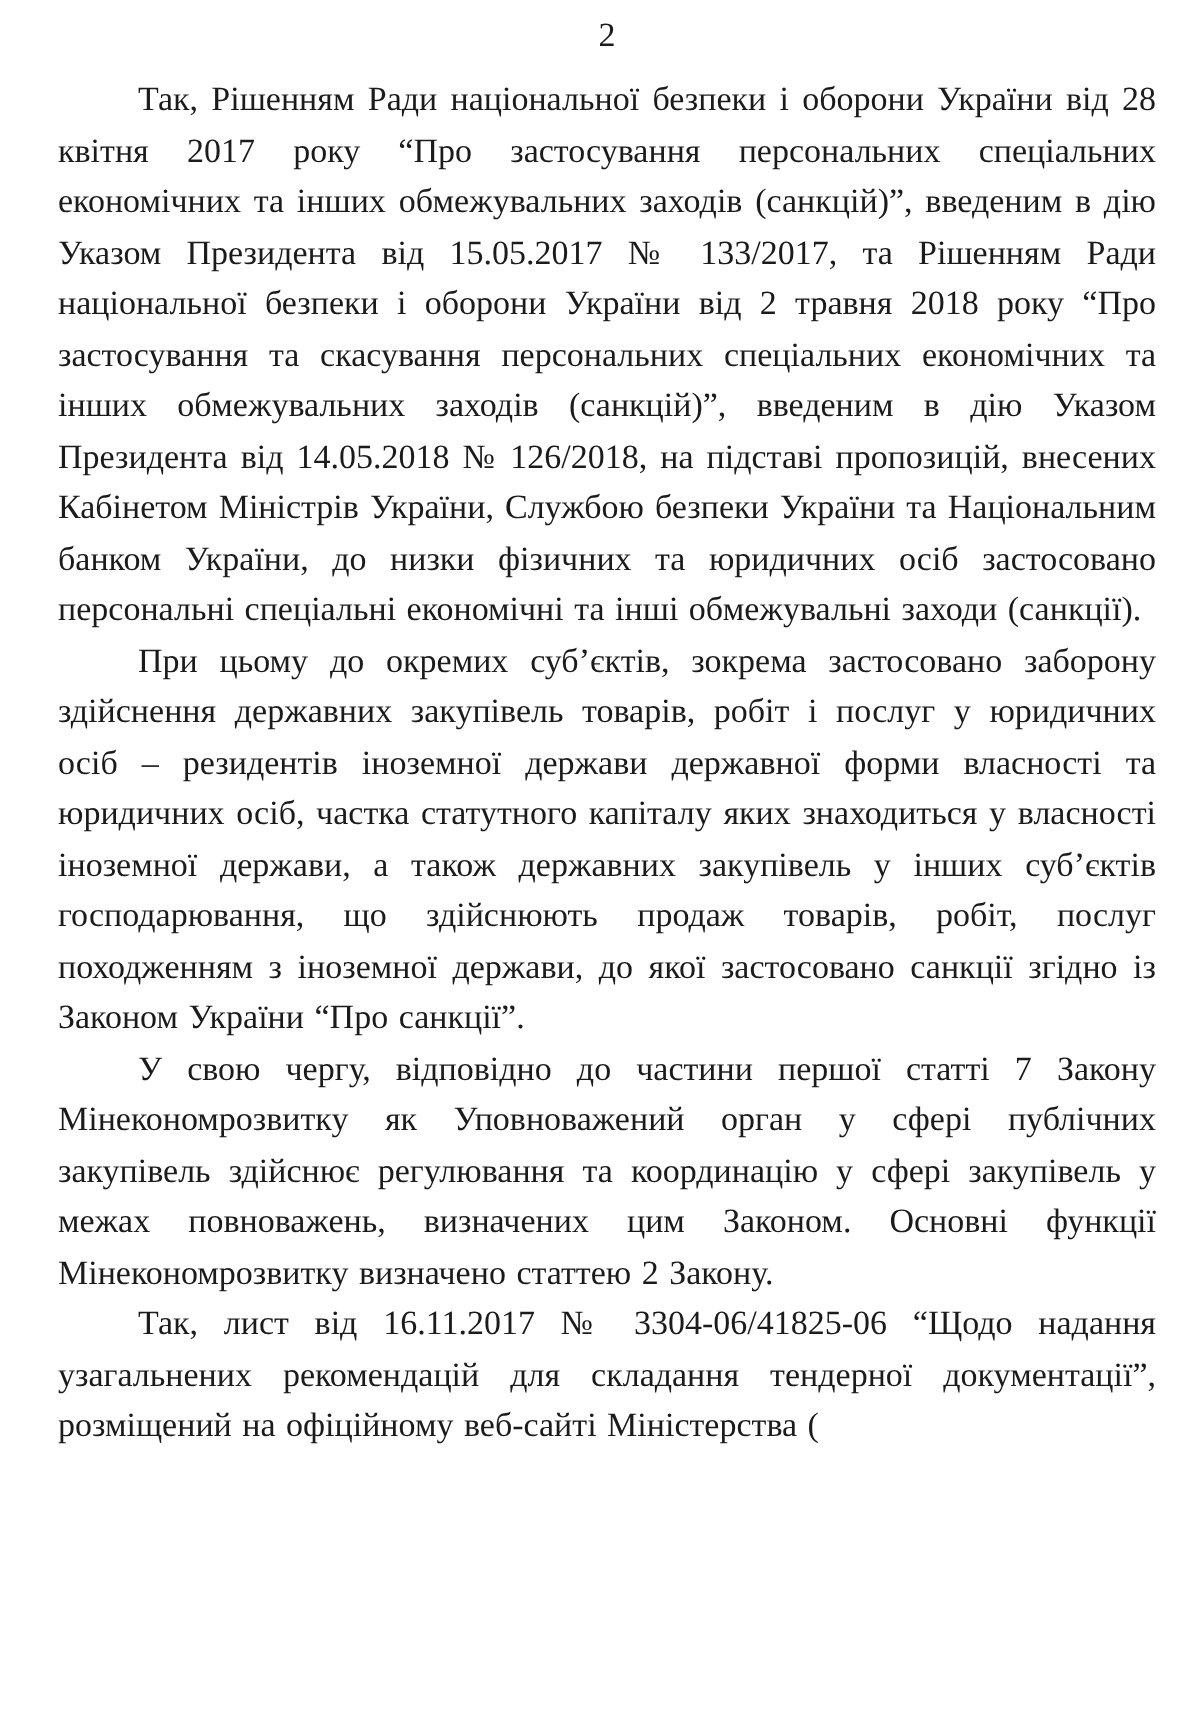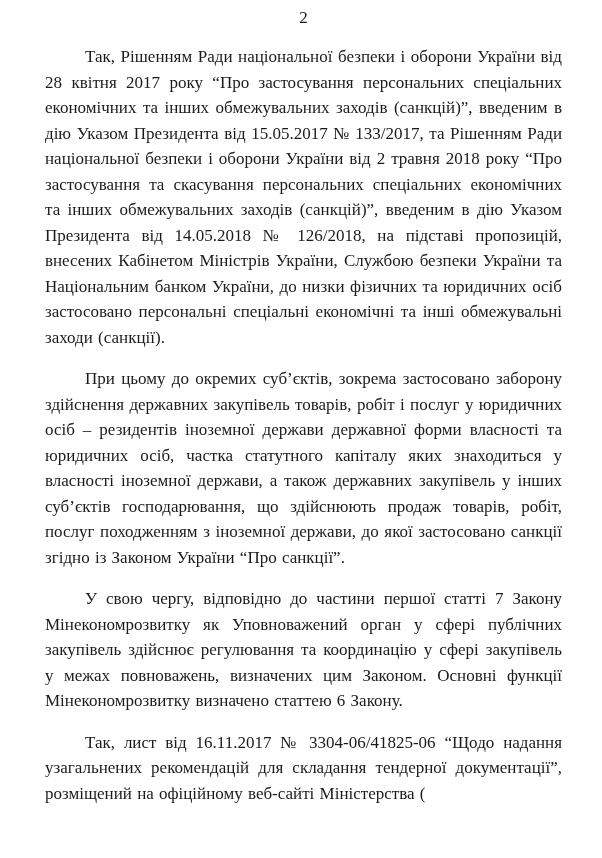--- a/index.html
+++ b/index.html
@@ -21,36 +21,36 @@
     color: #1b1b1b;
     background: #ffffff;
   }
   .page-number {
     text-align: center;
     font-size: 17px;
     line-height: 20px;
     margin: 0 0 9px 0;
   }
   .para {
-    margin: 16px;
+    margin: 0;
     text-align: justify;
     text-indent: 40px;
     font-size: 17px;
     line-height: 25.5px;
     word-spacing: 1px;
   }
 </style>
 </head>
 <body>
 
 <div class="page">
   <div class="page-number">2</div>
 
   <p class="para">Так, Рішенням Ради національної безпеки і оборони України від 28 квітня 2017 року “Про застосування персональних спеціальних економічних та інших обмежувальних заходів (санкцій)”, введеним в дію Указом Президента від 15.05.2017 № 133/2017, та Рішенням Ради національної безпеки і оборони України від 2 травня 2018 року “Про застосування та скасування персональних спеціальних економічних та інших обмежувальних заходів (санкцій)”, введеним в дію Указом Президента від 14.05.2018 № 126/2018, на підставі пропозицій, внесених Кабінетом Міністрів України, Службою безпеки України та Національним банком України, до низки фізичних та юридичних осіб застосовано персональні спеціальні економічні та інші обмежувальні заходи (санкції).</p>
 
   <p class="para">При цьому до окремих суб’єктів, зокрема застосовано заборону здійснення державних закупівель товарів, робіт і послуг у юридичних осіб – резидентів іноземної держави державної форми власності та юридичних осіб, частка статутного капіталу яких знаходиться у власності іноземної держави, а також державних закупівель у інших суб’єктів господарювання, що здійснюють продаж товарів, робіт, послуг походженням з іноземної держави, до якої застосовано санкції згідно із Законом України “Про санкції”.</p>
 
 
 
-  <p class="para">У свою чергу, відповідно до частини першої статті 7 Закону Мінекономрозвитку як Уповноважений орган у сфері публічних закупівель здійснює регулювання та координацію у сфері закупівель у межах повноважень, визначених цим Законом. Основні функції Мінекономрозвитку визначено статтею 6 Закону.</p>
+  <p class="para">У свою чергу, відповідно до частини першої статті 7 Закону Мінекономрозвитку як Уповноважений орган у сфері публічних закупівель здійснює регулювання та координацію у сфері закупівель у межах повноважень, визначених цим Законом. Основні функції Мінекономрозвитку визначено статтею 2 Закону.</p>
 
   <p class="para"><span>Так, лист від 16.11.2017 № 3304-06/41825-06 “Щодо надання узагальнених рекомендацій для складання тендерної документації”, розміщений на офіційному веб-сайті Міністерства (</span></p>
 </div>
 
 </body></html>

